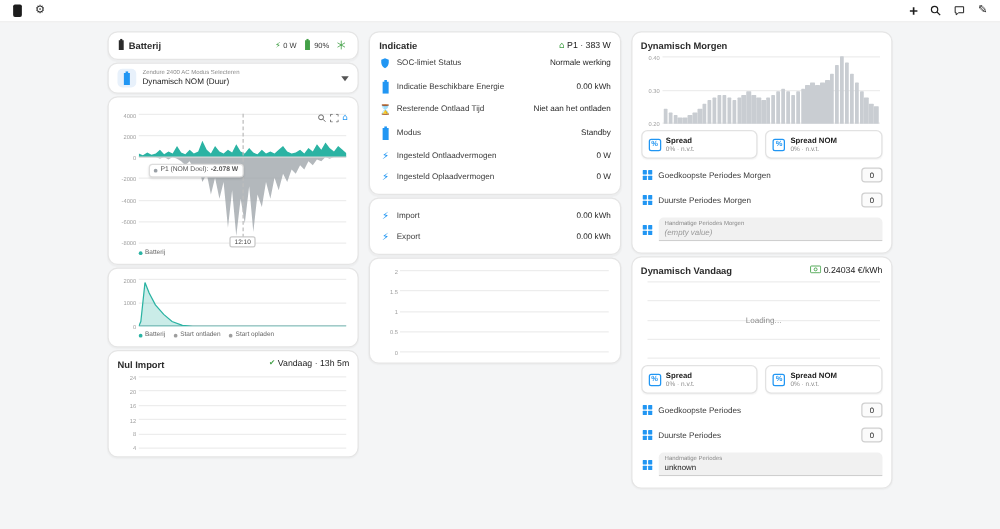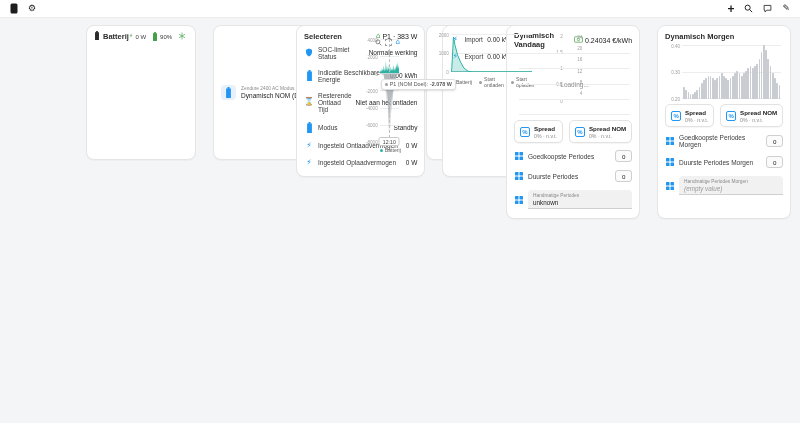--- a/index.html
+++ b/index.html
@@ -6,21 +6,21 @@
   html,body{width:800px;height:423px;overflow:hidden}
   body{font-family:"Liberation Sans",sans-serif;background:#f4f5f6;color:#212121;font-size:7px}
   .icon{font-family:"DejaVu Sans",sans-serif;font-style:normal;line-height:1}
   b{font-weight:bold}
   
   .topbar{height:18px;background:#fff;border-bottom:1px solid #ececec;display:flex;align-items:center;justify-content:space-between;padding:0 10px}
   .tb-group{display:flex;align-items:center;gap:10px}
   .tb-icon{display:flex;align-items:center;justify-content:center;font-size:9px;color:#1d1d1d;cursor:pointer}
   
   .content{width:628px;margin:7px auto 0;display:flex;gap:8px;align-items:flex-start}
-  .col{display:flex;flex-direction:row;gap:17px}
+  .col{display:flex;flex-direction:column;gap:2px}
   .col1{width:202px}.col2{width:202px}.col3{width:210px}
   .card{background:#fff;border:1px solid #e5e5e5;border-radius:8px;box-shadow:0 1px 1px rgba(0,0,0,.03);padding:5px 7px}
   .card-head{display:flex;align-items:center;justify-content:space-between;min-height:10px}
   .card-title{font-size:7.5px;font-weight:bold;color:#2b2b2b;display:flex;align-items:center;gap:3px}
   .head-badges{display:flex;align-items:center;gap:6px;font-size:6px;color:#3c3c3c}
   .badge{display:flex;align-items:center;gap:2px;cursor:pointer;white-space:nowrap}
   .g{color:#43a047}.t{color:#26a69a}.bl{color:#2196f3}
   
   .select-card{display:flex;align-items:center;gap:5px;padding:4px 7px;cursor:pointer}
   .sel-avatar{width:15px;height:15px;border-radius:4px;background:#e8f1fb;display:flex;align-items:center;justify-content:center;flex:none}
@@ -236,20 +236,29 @@
             </span>
           <span class="legend-item">
               <span class="dot" style="background:#9e9e9e"></span>
               <span>Start opladen</span>
             </span>
         </div>
       </div>
     </div>
 
     <div class="card" style="padding-bottom:6px">
+      <div class="card-head">
+        <div class="card-title">
+            <span>Nul Import</span>
+          </div>
+        <span class="badge">
+          <span class="icon g" style="font-size:6px">✔</span>
+          <span>Vandaag · 13h 5m</span>
+        </span>
+      </div>
       <div class="chart">
         <div class="plot" style="height:58px;margin-top:5px">
           <div class="grid">
               <div class="gridline">
                 <span class="ticklab">24</span>
               </div>
               <div class="gridline">
                 <span class="ticklab">20</span>
               </div>
               <div class="gridline">
@@ -269,21 +278,21 @@
       </div>
     </div>
 
   </div>
 
   <div class="col col2">
 
     <div class="card">
       <div class="card-head">
         <div class="card-title">
-            <span>Selecteren</span>
+            <span>Indicatie</span>
           </div>
         <span class="badge">
           <span class="icon g" style="font-size:7px">⌂</span>
           <span>P1 · 383 W</span>
         </span>
       </div>
       <div>
         <div class="row">
           <span class="row-icon">
               <svg width="8" height="9" viewBox="0 0 16 16">
@@ -364,113 +373,20 @@
                 <span class="ticklab">0</span>
               </div>
             </div>
         </div>
       </div>
     </div>
 
   </div>
 
   <div class="col col3">
-
-    <div class="card">
-      <div class="card-head">
-        <div class="card-title">
-            <span>Dynamisch Vandaag</span>
-          </div>
-        <span class="badge">
-          <span><svg width="9" height="7" viewBox="0 0 20 14" fill="none" stroke="#43a047" stroke-width="1.6">
-                <rect x="1" y="1" width="18" height="12" rx="1.5"></rect>
-                <circle cx="10" cy="7" r="2.6"></circle>
-              </svg></span>
-          <span>0.24034 €/kWh</span>
-        </span>
-      </div>
-      <div class="chart">
-        <div class="plot noticks" style="height:62px;margin-top:4px">
-          <div class="grid">
-              <div class="gridline">
-                <span class="ticklab"></span>
-              </div>
-              <div class="gridline">
-                <span class="ticklab"></span>
-              </div>
-              <div class="gridline">
-                <span class="ticklab"></span>
-              </div>
-              <div class="gridline">
-                <span class="ticklab"></span>
-              </div>
-              <div class="gridline">
-                <span class="ticklab"></span>
-              </div>
-            </div>
-          <div class="loading-text">Loading...</div>
-        </div>
-      </div>
-      <div class="spread-row">
-        <div class="spread-btn">
-          <span class="spread-icon">%</span>
-          <span class="spread-col">
-            <span class="spread-name">Spread</span>
-            <span class="spread-sub">0% · n.v.t.</span>
-          </span>
-        </div>
-        <div class="spread-btn">
-          <span class="spread-icon">%</span>
-          <span class="spread-col">
-            <span class="spread-name">Spread NOM</span>
-            <span class="spread-sub">0% · n.v.t.</span>
-          </span>
-        </div>
-      </div>
-      <div>
-        <div class="period-row">
-          <span class="row-icon">
-              <svg width="8" height="8" viewBox="0 0 16 16" fill="#2196f3">
-                <rect width="7" height="7" rx="1"></rect>
-                <rect x="9" width="7" height="7" rx="1"></rect>
-                <rect y="9" width="7" height="7" rx="1"></rect>
-                <rect x="9" y="9" width="7" height="7" rx="1"></rect>
-              </svg>
-            </span>
-          <span class="row-label">Goedkoopste Periodes</span>
-          <span class="stepper">0</span>
-        </div>
-        <div class="period-row">
-          <span class="row-icon">
-              <svg width="8" height="8" viewBox="0 0 16 16" fill="#2196f3">
-                <rect width="7" height="7" rx="1"></rect>
-                <rect x="9" width="7" height="7" rx="1"></rect>
-                <rect y="9" width="7" height="7" rx="1"></rect>
-                <rect x="9" y="9" width="7" height="7" rx="1"></rect>
-              </svg>
-            </span>
-          <span class="row-label">Duurste Periodes</span>
-          <span class="stepper">0</span>
-        </div>
-        <div class="period-row">
-          <span class="row-icon">
-              <svg width="8" height="8" viewBox="0 0 16 16" fill="#2196f3">
-                <rect width="7" height="7" rx="1"></rect>
-                <rect x="9" width="7" height="7" rx="1"></rect>
-                <rect y="9" width="7" height="7" rx="1"></rect>
-                <rect x="9" y="9" width="7" height="7" rx="1"></rect>
-              </svg>
-            </span>
-          <span class="manual-box">
-            <span class="manual-label" style="display:block">Handmatige Periodes</span>
-            <span class="manual-value" style="display:block">unknown</span>
-          </span>
-        </div>
-      </div>
-    </div>
 
     <div class="card">
       <div class="card-head">
         <div class="card-title">
             <span>Dynamisch Morgen</span>
           </div>
       </div>
       <div class="chart">
         <div class="plot" style="height:54px;margin-top:4px">
           <div class="grid">
@@ -583,14 +499,107 @@
               </svg>
             </span>
           <span class="manual-box">
             <span class="manual-label" style="display:block">Handmatige Periodes Morgen</span>
             <span class="manual-value empty" style="display:block">(empty value)</span>
           </span>
         </div>
       </div>
     </div>
 
+    <div class="card">
+      <div class="card-head">
+        <div class="card-title">
+            <span>Dynamisch Vandaag</span>
+          </div>
+        <span class="badge">
+          <span><svg width="9" height="7" viewBox="0 0 20 14" fill="none" stroke="#43a047" stroke-width="1.6">
+                <rect x="1" y="1" width="18" height="12" rx="1.5"></rect>
+                <circle cx="10" cy="7" r="2.6"></circle>
+              </svg></span>
+          <span>0.24034 €/kWh</span>
+        </span>
+      </div>
+      <div class="chart">
+        <div class="plot noticks" style="height:62px;margin-top:4px">
+          <div class="grid">
+              <div class="gridline">
+                <span class="ticklab"></span>
+              </div>
+              <div class="gridline">
+                <span class="ticklab"></span>
+              </div>
+              <div class="gridline">
+                <span class="ticklab"></span>
+              </div>
+              <div class="gridline">
+                <span class="ticklab"></span>
+              </div>
+              <div class="gridline">
+                <span class="ticklab"></span>
+              </div>
+            </div>
+          <div class="loading-text">Loading...</div>
+        </div>
+      </div>
+      <div class="spread-row">
+        <div class="spread-btn">
+          <span class="spread-icon">%</span>
+          <span class="spread-col">
+            <span class="spread-name">Spread</span>
+            <span class="spread-sub">0% · n.v.t.</span>
+          </span>
+        </div>
+        <div class="spread-btn">
+          <span class="spread-icon">%</span>
+          <span class="spread-col">
+            <span class="spread-name">Spread NOM</span>
+            <span class="spread-sub">0% · n.v.t.</span>
+          </span>
+        </div>
+      </div>
+      <div>
+        <div class="period-row">
+          <span class="row-icon">
+              <svg width="8" height="8" viewBox="0 0 16 16" fill="#2196f3">
+                <rect width="7" height="7" rx="1"></rect>
+                <rect x="9" width="7" height="7" rx="1"></rect>
+                <rect y="9" width="7" height="7" rx="1"></rect>
+                <rect x="9" y="9" width="7" height="7" rx="1"></rect>
+              </svg>
+            </span>
+          <span class="row-label">Goedkoopste Periodes</span>
+          <span class="stepper">0</span>
+        </div>
+        <div class="period-row">
+          <span class="row-icon">
+              <svg width="8" height="8" viewBox="0 0 16 16" fill="#2196f3">
+                <rect width="7" height="7" rx="1"></rect>
+                <rect x="9" width="7" height="7" rx="1"></rect>
+                <rect y="9" width="7" height="7" rx="1"></rect>
+                <rect x="9" y="9" width="7" height="7" rx="1"></rect>
+              </svg>
+            </span>
+          <span class="row-label">Duurste Periodes</span>
+          <span class="stepper">0</span>
+        </div>
+        <div class="period-row">
+          <span class="row-icon">
+              <svg width="8" height="8" viewBox="0 0 16 16" fill="#2196f3">
+                <rect width="7" height="7" rx="1"></rect>
+                <rect x="9" width="7" height="7" rx="1"></rect>
+                <rect y="9" width="7" height="7" rx="1"></rect>
+                <rect x="9" y="9" width="7" height="7" rx="1"></rect>
+              </svg>
+            </span>
+          <span class="manual-box">
+            <span class="manual-label" style="display:block">Handmatige Periodes</span>
+            <span class="manual-value" style="display:block">unknown</span>
+          </span>
+        </div>
+      </div>
+    </div>
+
   </div>
 </div>
 
 </body></html>

